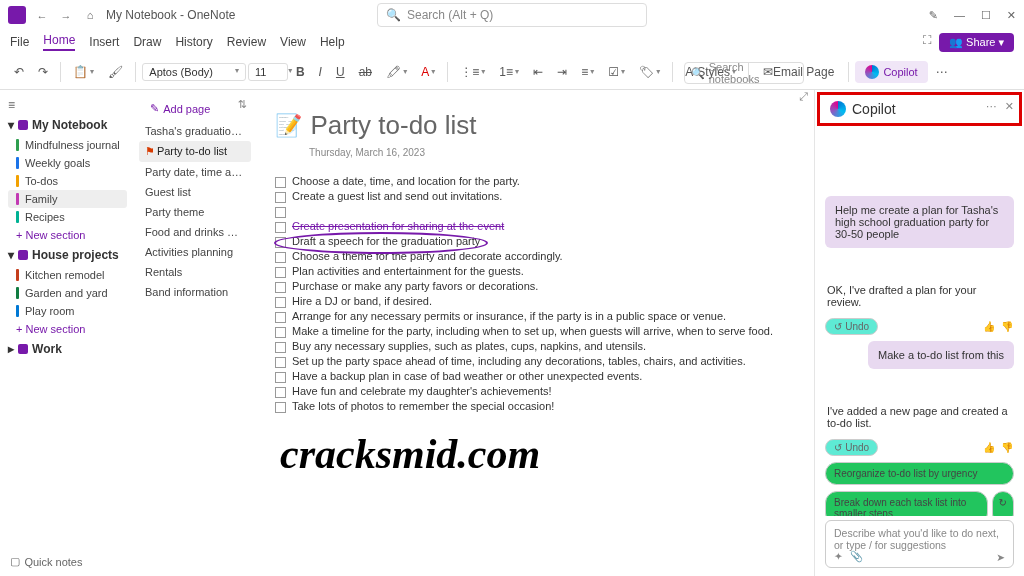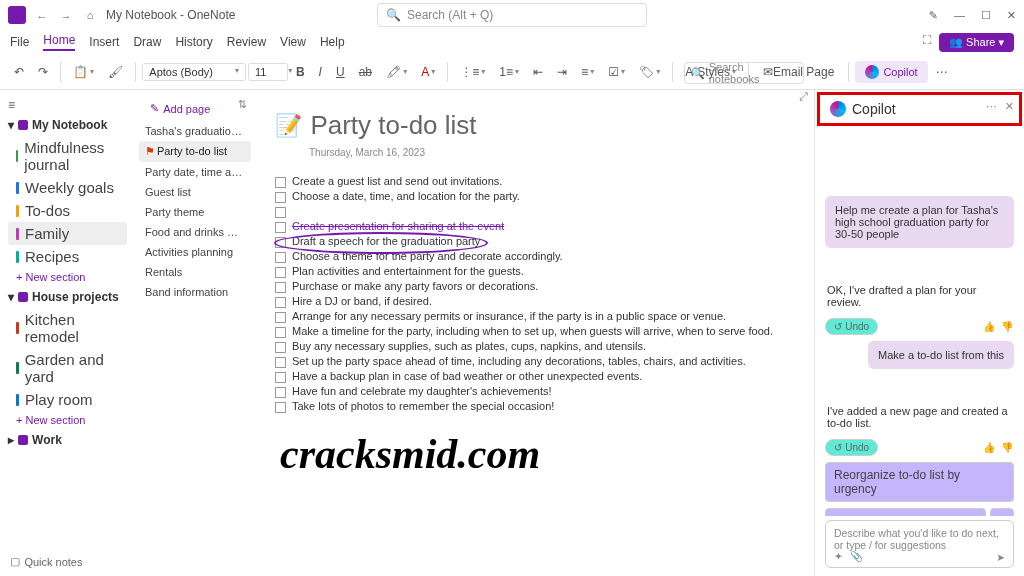--- a/index.html
+++ b/index.html
@@ -23,21 +23,21 @@
 .ribbon .sep { width:1px; height:20px; background:#ddd; margin:0 4px; }
 .ribbon .font-select { border:1px solid #ddd; padding:2px 6px; border-radius:3px; font-size:11px; display:flex; align-items:flex-start; gap:20px; }
 .ribbon .copilot-btn { background:#f0e6f7; border-radius:4px; padding:4px 10px; color:#7719aa; display:flex; gap:4px; align-items:center; }
 .ribbon .email-btn { padding:4px 8px; }
 .chevron { font-size:8px; color:#888; margin-left:2px; }
 
 .main { display:flex; height: calc(576px - 90px); }
 
 .left-panel { width: 135px; padding:6px 8px; font-size:12px; }
 .notebook-header { display:flex; align-items:center; gap:4px; font-weight:600; color:#333; padding:4px 0; }
-.section-item { display:flex; align-items:center; gap:6px; padding:3px 4px 3px 8px; font-size:15px; color:#444; }
+.section-item { display:flex; align-items:center; gap:6px; padding:3px 4px 3px 8px; font-size:11px; color:#444; }
 .section-item.active { background:#eee; border-radius:3px; }
 .color-tab { width:3px; height:12px; border-radius:1px; }
 .new-section { color:#7719aa; font-size:11px; padding:3px 8px; display:flex; gap:4px; }
 .quick-notes { position:absolute; bottom:8px; left:10px; color:#666; font-size:11px; display:flex; gap:4px; align-items:center; }
 
 .pages-panel { width: 120px; padding:6px 4px; font-size:11px; }
 .add-page { color:#7719aa; border:1px solid transparent; padding:3px 6px; display:flex; gap:4px; align-items:center; }
 .page-item { padding:4px 6px; color:#444; white-space:nowrap; overflow:hidden; text-overflow:ellipsis; }
 .page-item.active { background:#eee; border-radius:3px; color:#222; }
 .page-item .flag { color:#d83b01; margin-right:2px; }
@@ -60,21 +60,21 @@
 .copilot-panel { width: 210px; border-left:1px solid #e5e5e5; display:flex; flex-direction:column; position:relative; }
 .copilot-header { border:3px solid #d00; margin:2px; padding:6px 10px; display:flex; align-items:center; gap:6px; font-size:14px; color:#333; }
 .copilot-logo { width:16px; height:16px; border-radius:50%; background: conic-gradient(#0078d4, #00bcf2, #8661c5, #e3008c); }
 .copilot-close { margin-left:auto; display:flex; gap:8px; color:#888; }
 .msgs { flex:1; padding:8px 10px; display:flex; flex-direction:column; gap:6px; overflow:hidden; margin-top:60px; }
 .msg-user { background:#e8d9f0; border-radius:6px; padding:8px 10px; font-size:11px; color:#333; align-self:flex-end; max-width:190px; }
 .msg-ai { font-size:11px; color:#333; padding:4px 2px;margin-top:26px; }
 .undo-row { display:flex; align-items:center; gap:6px; font-size:10px; color:#666; }
 .undo-btn { border:1px solid #ccc; border-radius:10px; padding:2px 8px; background:#5eead4; }
 .thumbs { margin-left:auto; display:flex; gap:6px; color:#888; }
-.suggestion { border:1px solid #ccc; border-radius:4px; padding:5px 8px; font-size:12px; color:#444; background:#c4b5fd; }
+.suggestion { border:1px solid #ccc; border-radius:12px; padding:5px 8px; font-size:10px; color:#444; background:#22c55e; }
 .copilot-input { margin:4px 10px 8px; border:1px solid #ccc; border-radius:6px; padding:6px 8px; font-size:10.5px; color:#888; height:48px; position:relative; }
 .input-icons { position:absolute; bottom:4px; left:8px; display:flex; gap:8px; color:#888; }
 .send-icon { position:absolute; bottom:4px; right:8px; color:#888; }
 .expand-icon { position:absolute; top:4px; right:6px; color:#888; }
 </style>
 </head>
 <body>
 
 <div class="titlebar">
   <div class="app-icon"></div>
@@ -198,25 +198,25 @@
     <div class="search-notebooks">🔍 <span style="margin-left:4px">Search notebooks</span></div>
     <div class="expand-icon" style="top:0">⤢</div>
     <div class="page-title">
       <span class="emoji">📝</span>
       <span>Party to-do list</span>
     </div>
     <div class="page-date">Thursday, March 16, 2023</div>
     <div class="todo-list" id="todo-list">
         <div class="todo-item">
           <div class="checkbox"></div>
+          <span class="">Choose a date, time, and location for the party.</span>
+        </div>
+        <div class="todo-item">
+          <div class="checkbox"></div>
           <span class="">Create a guest list and send out invitations.</span>
-        </div>
-        <div class="todo-item">
-          <div class="checkbox"></div>
-          <span class="">Choose a date, time, and location for the party.</span>
         </div>
         <div class="todo-item">
           <div class="checkbox"></div>
         </div>
         <div class="todo-item">
           <div class="checkbox"></div>
           <span class="strike">Create presentation for sharing at the event</span>
         </div>
         <div class="todo-item">
           <div class="checkbox"></div>

